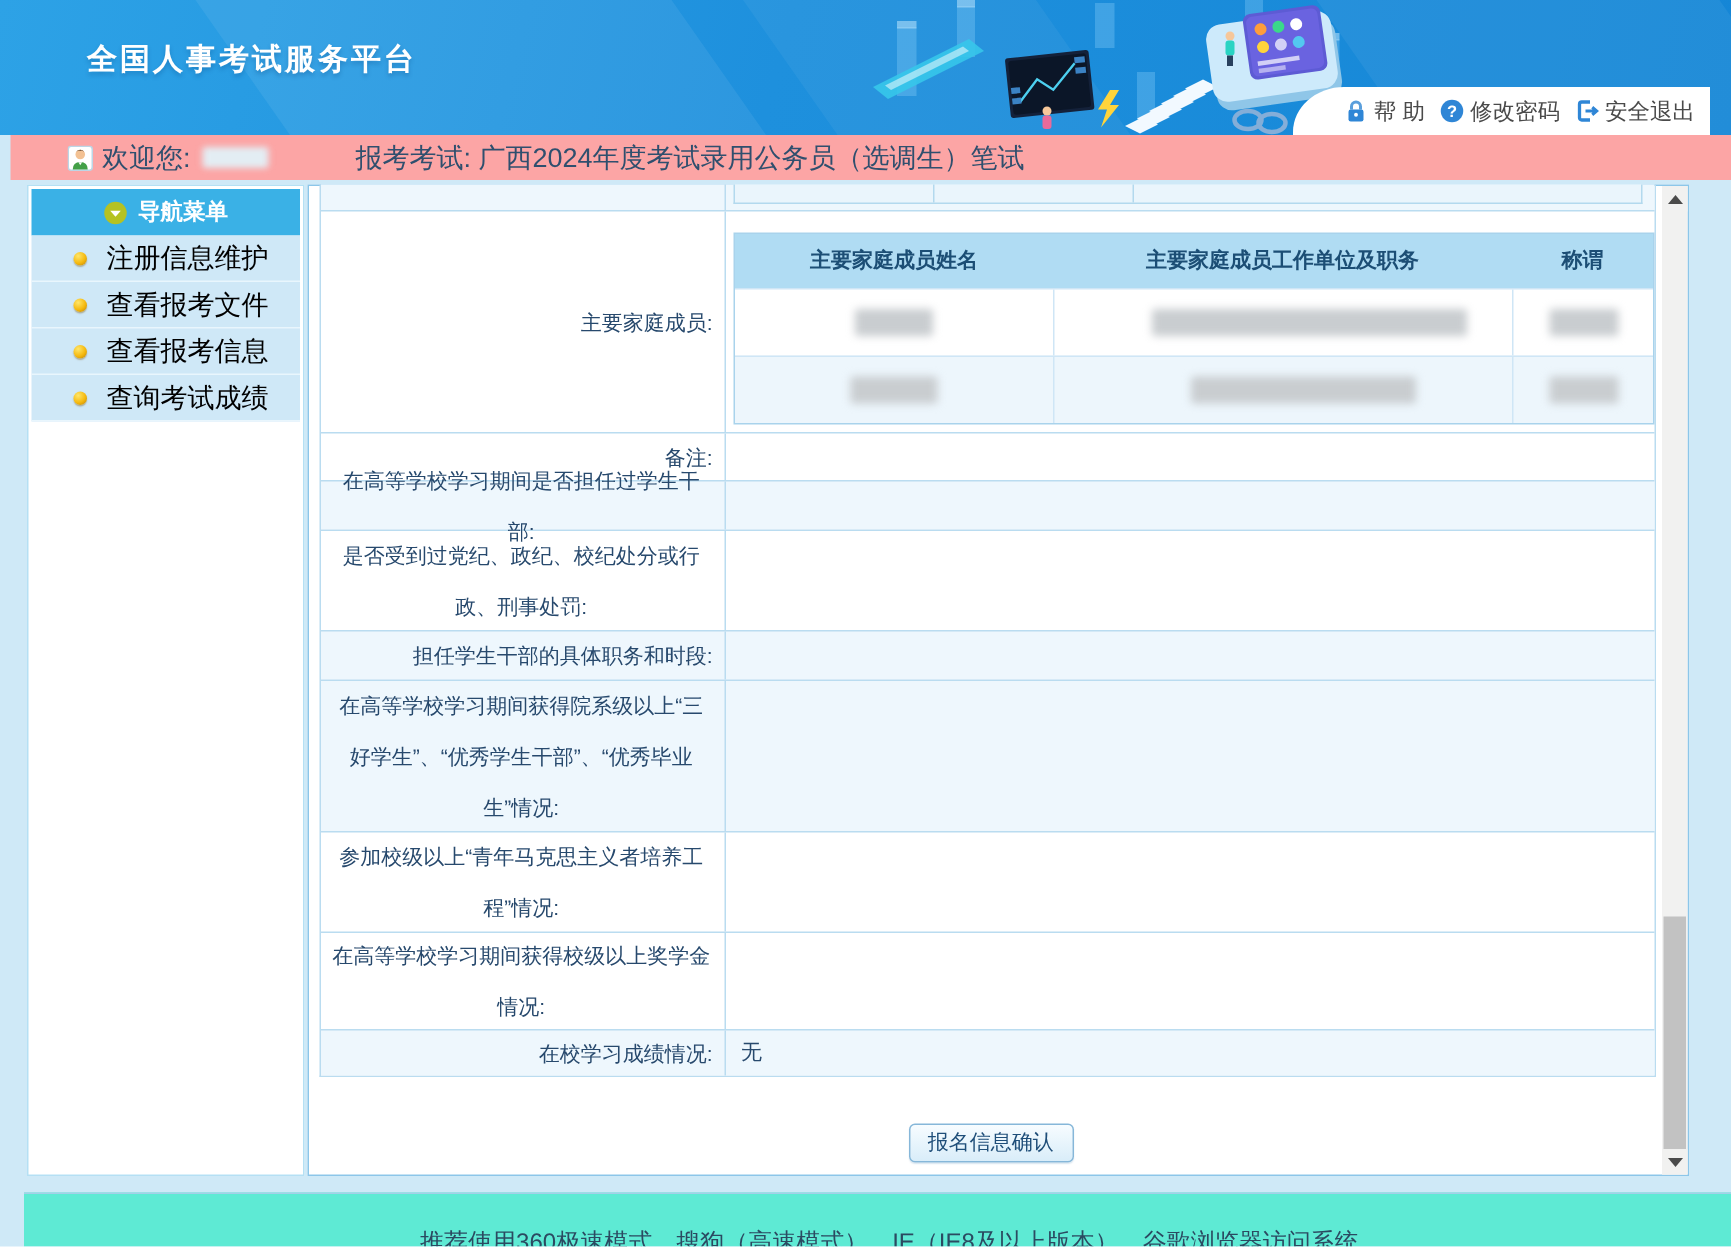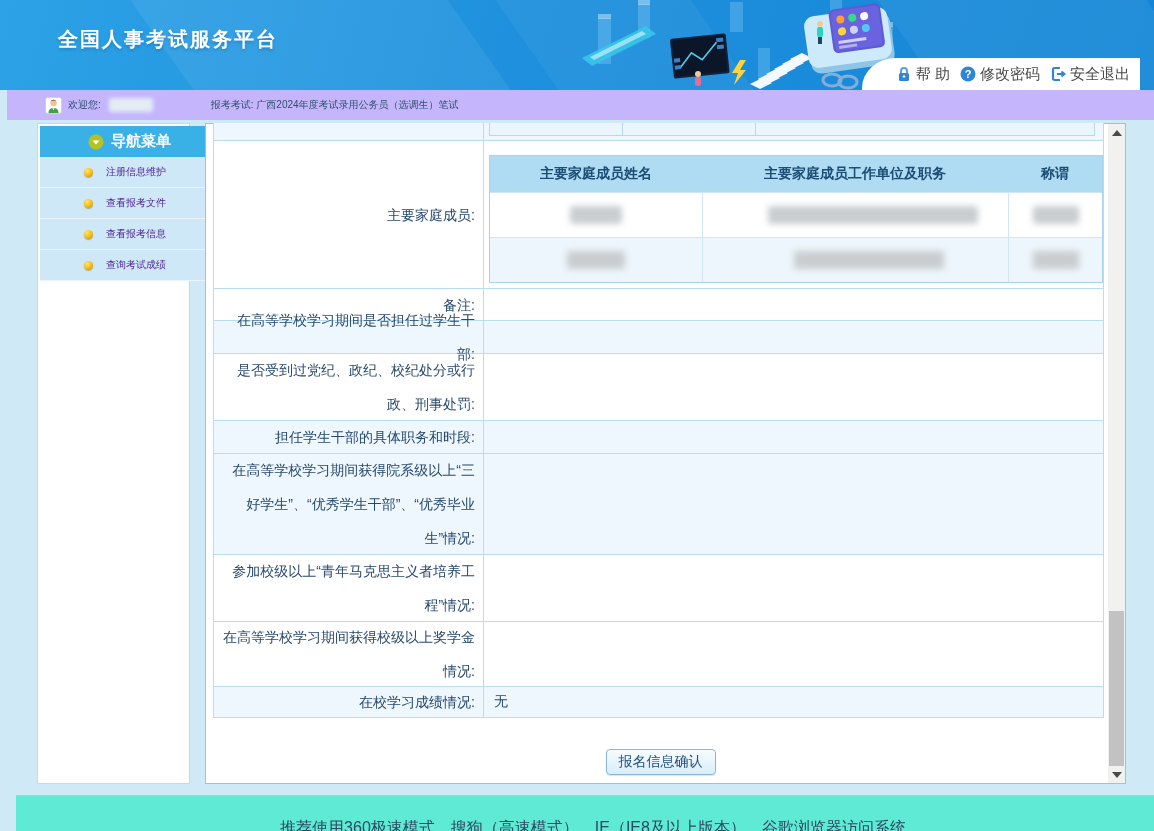--- a/index.html
+++ b/index.html
@@ -17,50 +17,50 @@
   .app-title { position:absolute; left:58px; top:26px; font-size:20px; font-weight:bold; color:#ffffff;
     letter-spacing:2px; text-shadow:0 2px 3px rgba(10,70,130,.3); white-space:nowrap; }
   .header-illu { position:absolute; left:580px; top:0; width:340px; height:90px; }
 
   .utilbox { position:absolute; right:14px; top:58px; height:32px; background:#ffffff;
     border-top-left-radius:34px 30px; display:flex; align-items:center; padding:0 10px 0 34px; gap:10px;text-align:right; }
   .util-link { display:flex; align-items:center; gap:4px; color:#4a4a4a; font-size:15px; cursor:pointer; white-space:nowrap; }
   .util-link svg { display:block; }
 
   
-  .welcome-bar { position:absolute; left:7px; top:90px; width:1147px; height:30px; background:#c4b5fd;
-    display:flex; align-items:center; font-size:10px; color:#2f4f6e; }
+  .welcome-bar { position:absolute; left:7px; top:90px; width:1147px; height:30px; background:#fca5a5;
+    display:flex; align-items:center; font-size:18px; color:#2f4f6e; }
   .welcome-bar .uicon { margin-left:38px; }
   .welcome-greeting { margin-left:6px; }
   .redacted-name { width:44px; height:14px; margin-left:8px; background:#e3edf3; filter:blur(2px); border-radius:2px; }
   .welcome-exam { margin-left:58px; }
 
   
-  .sidebar { position:absolute; left:18px; top:123px; width:153px; height:661px; background:#ffffff;
-    border:1px solid #b5e0f4;margin-left:19px; }
+  .sidebar { position:absolute; left:18px; top:123px; width:185px; height:661px; background:#ffffff;
+    border:1px solid #b5e0f4; }
   .nav-header { position:absolute; left:2px; top:2px; width:179px; height:31px; background:#3ab1e6;
     display:flex; align-items:center; justify-content:center; gap:7px; color:#ffffff; font-size:15px;
     font-weight:bold; cursor:pointer; }
   .nav-items { position:absolute; left:2px; top:33px; width:179px; }
   .nav-item { height:31px; background:#cfe8f7; border-bottom:1px solid #e9f6fd; display:flex; align-items:center;
-    padding-left:44px; gap:13px; font-size:10px; color:#4c1d95; cursor:pointer; }
+    padding-left:28px; gap:13px; font-size:18px; color:#000000; cursor:pointer; }
   .bullet { width:9px; height:9px; border-radius:50%;
     background:radial-gradient(circle at 35% 30%,#ffe66a 0%,#f5b90f 55%,#b97f06 100%);
     box-shadow:0 1px 1px rgba(120,80,0,.4); flex:0 0 auto; }
 
   
   .main-panel { position:absolute; left:205px; top:123px; width:921px; height:661px; background:#ffffff;
     border:1px solid #8cc6e9; }
   .form-table { position:absolute; left:7px; top:-1px; width:891px;
     border-left:1px solid #badcf0; border-right:1px solid #badcf0; border-bottom:1px solid #badcf0;
     font-size:14px; color:#27496d; }
   .frow { display:flex; }
   .frow + .frow { border-top:1px solid #badcf0; }
   .frow .lbl { width:270px; border-right:1px solid #badcf0; display:flex; align-items:center;
-    justify-content:flex-end; text-align:right; padding:0 8px 0 6px; line-height:34px; }
+    justify-content:flex-end; text-align:center; padding:0 8px 0 6px; line-height:34px; }
   .frow .val { flex:1; display:flex; align-items:center; }
   .alt { background:#eef7fd; }
   .r0 { height:17px; } .r1 { height:148px; } .r2 { height:32px; } .r3 { height:33px; }
   .r4 { height:67px; } .r5 { height:33px; } .r6 { height:67px; } .r7 { height:101px; }
   .r8 { height:65px; } .r9 { height:31px; }
   .val-text { padding-left:10px; }
 
   
   .sliver-table { margin:0 8px 4px 5px; height:13px; align-self:flex-end; flex:1; background:#eaf5fc;
     border:1px solid #b3d9ee; border-top:none; display:flex; }

